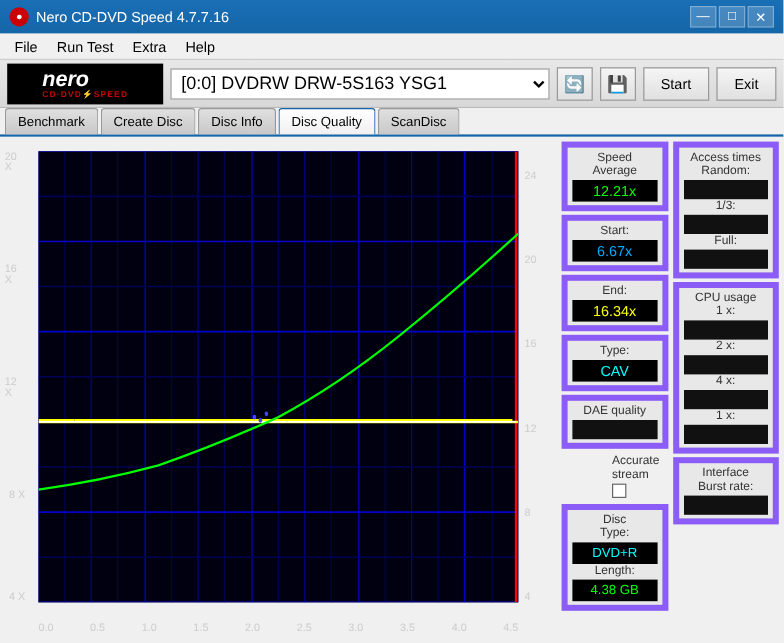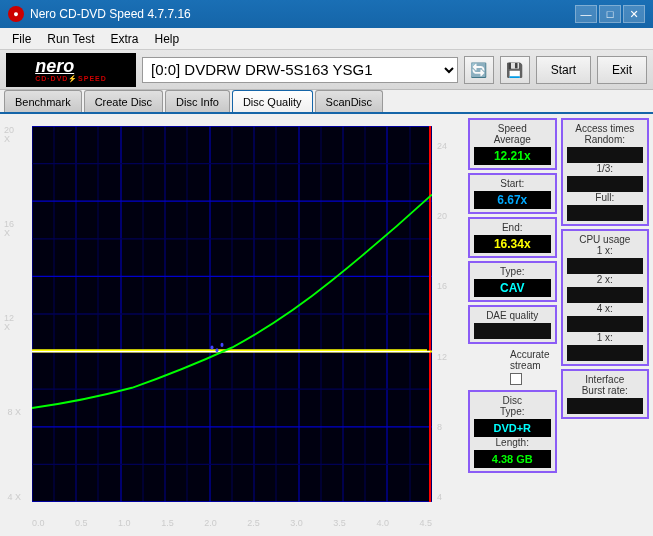--- a/index.html
+++ b/index.html
@@ -246,34 +246,34 @@
     }
     .panel-col {
       flex: 1;
       display: flex;
       flex-direction: column;
       gap: 3px;
     }
 
     .stat-group {
       background: #e8e8e8;
-      border: 2px solid #8b5cf6;
+      border: 5px solid #8b5cf6;
       padding: 3px 4px;
     }
     .stat-label {
       font-size: 10px;
       color: #333;
       font-weight: 500;
       text-align: center;
     }
     .stat-value {
       background: #000;
       color: #00ff00;
       font-size: 12px;
-      font-weight: bold;
+      font-weight: normal;
       text-align: center;
       padding: 2px 4px;
       margin-top: 2px;
       min-height: 18px;
       display: flex;
       align-items: center;
       justify-content: center;
     }
     .stat-value.blue { color: #00aaff; }
     .stat-value.yellow { color: #ffff00; }
@@ -317,21 +317,21 @@
 <div class="menu-bar">
   <div class="menu-item">File</div>
   <div class="menu-item">Run Test</div>
   <div class="menu-item">Extra</div>
   <div class="menu-item">Help</div>
 </div>
 
 <div class="toolbar">
   <div class="logo-area">
     <div>
-      <div style="color:white;font-size:18px;font-weight:bold;font-style:italic;line-height:1;text-decoration:underline;">nero</div>
+      <div style="color:white;font-size:18px;font-weight:bold;font-style:italic;line-height:1;">nero</div>
       <div style="color:#c00;font-size:7px;font-weight:bold;letter-spacing:1px;">CD·DVD⚡SPEED</div>
     </div>
   </div>
   <select class="drive-select">
     <option>[0:0]  DVDRW DRW-5S163 YSG1</option>
   </select>
   <button class="toolbar-icon-btn">🔄</button>
   <button class="toolbar-icon-btn">💾</button>
   <button class="btn-start">Start</button>
   <button class="btn-exit">Exit</button>

